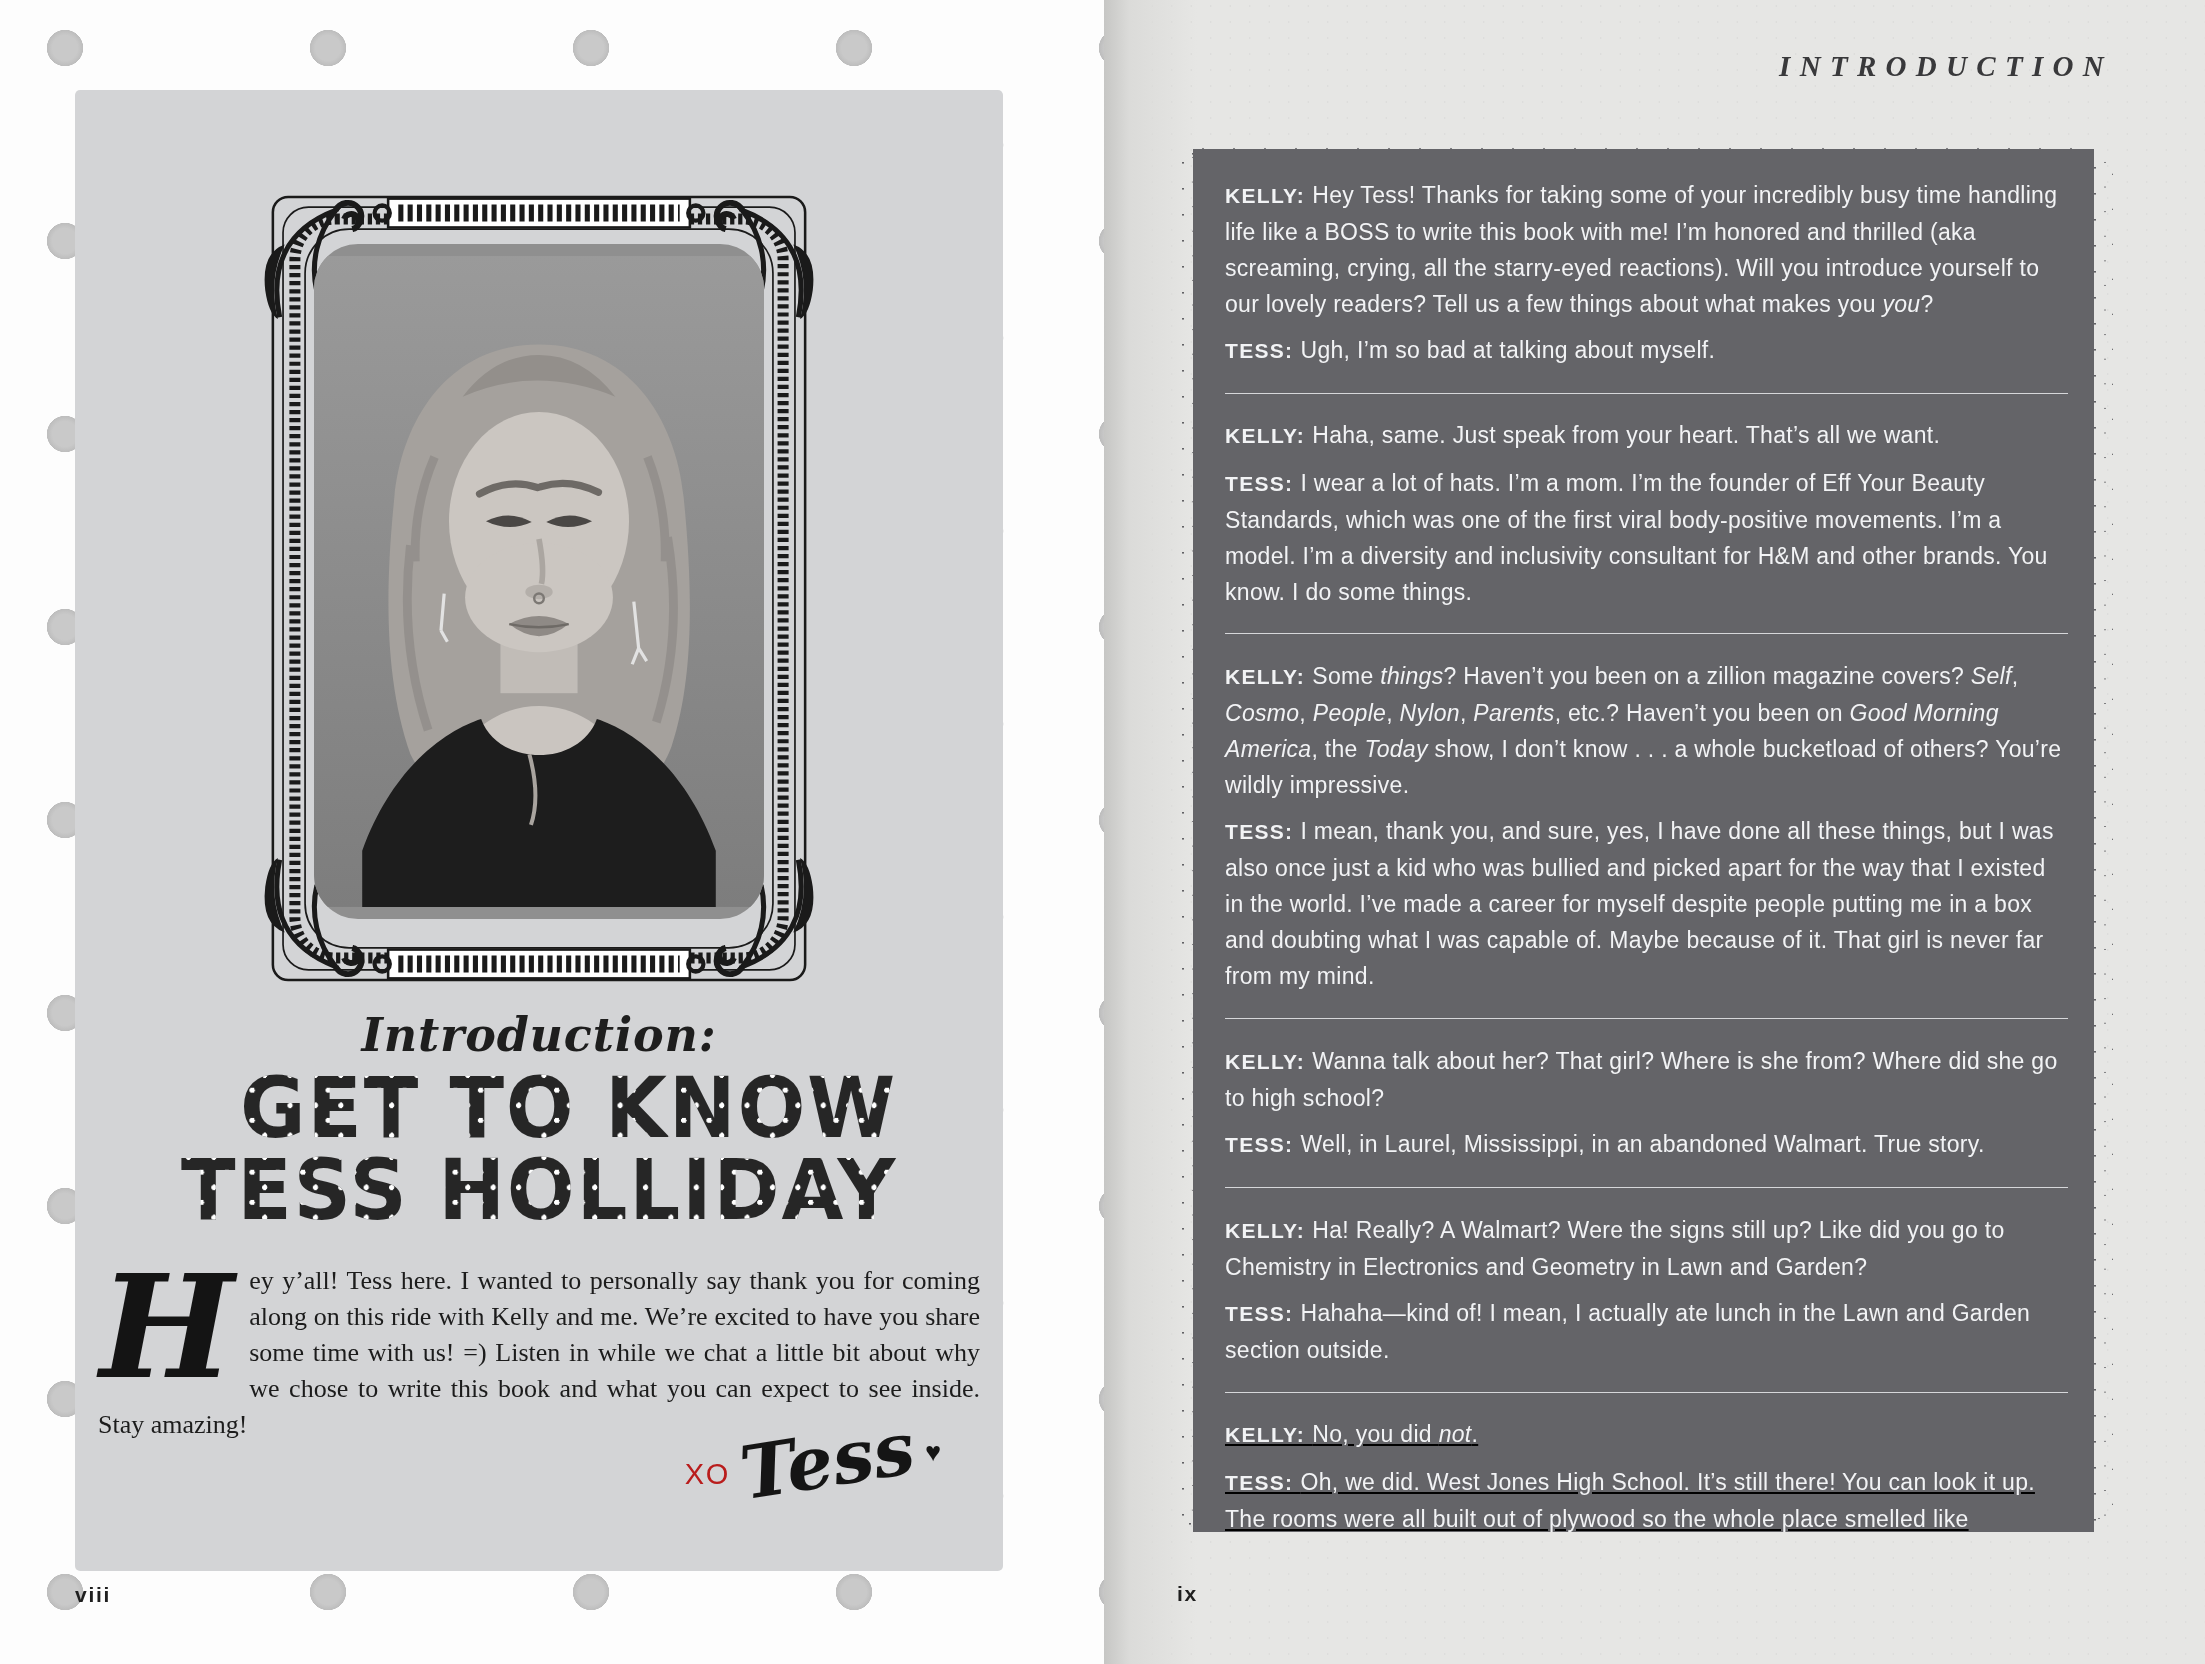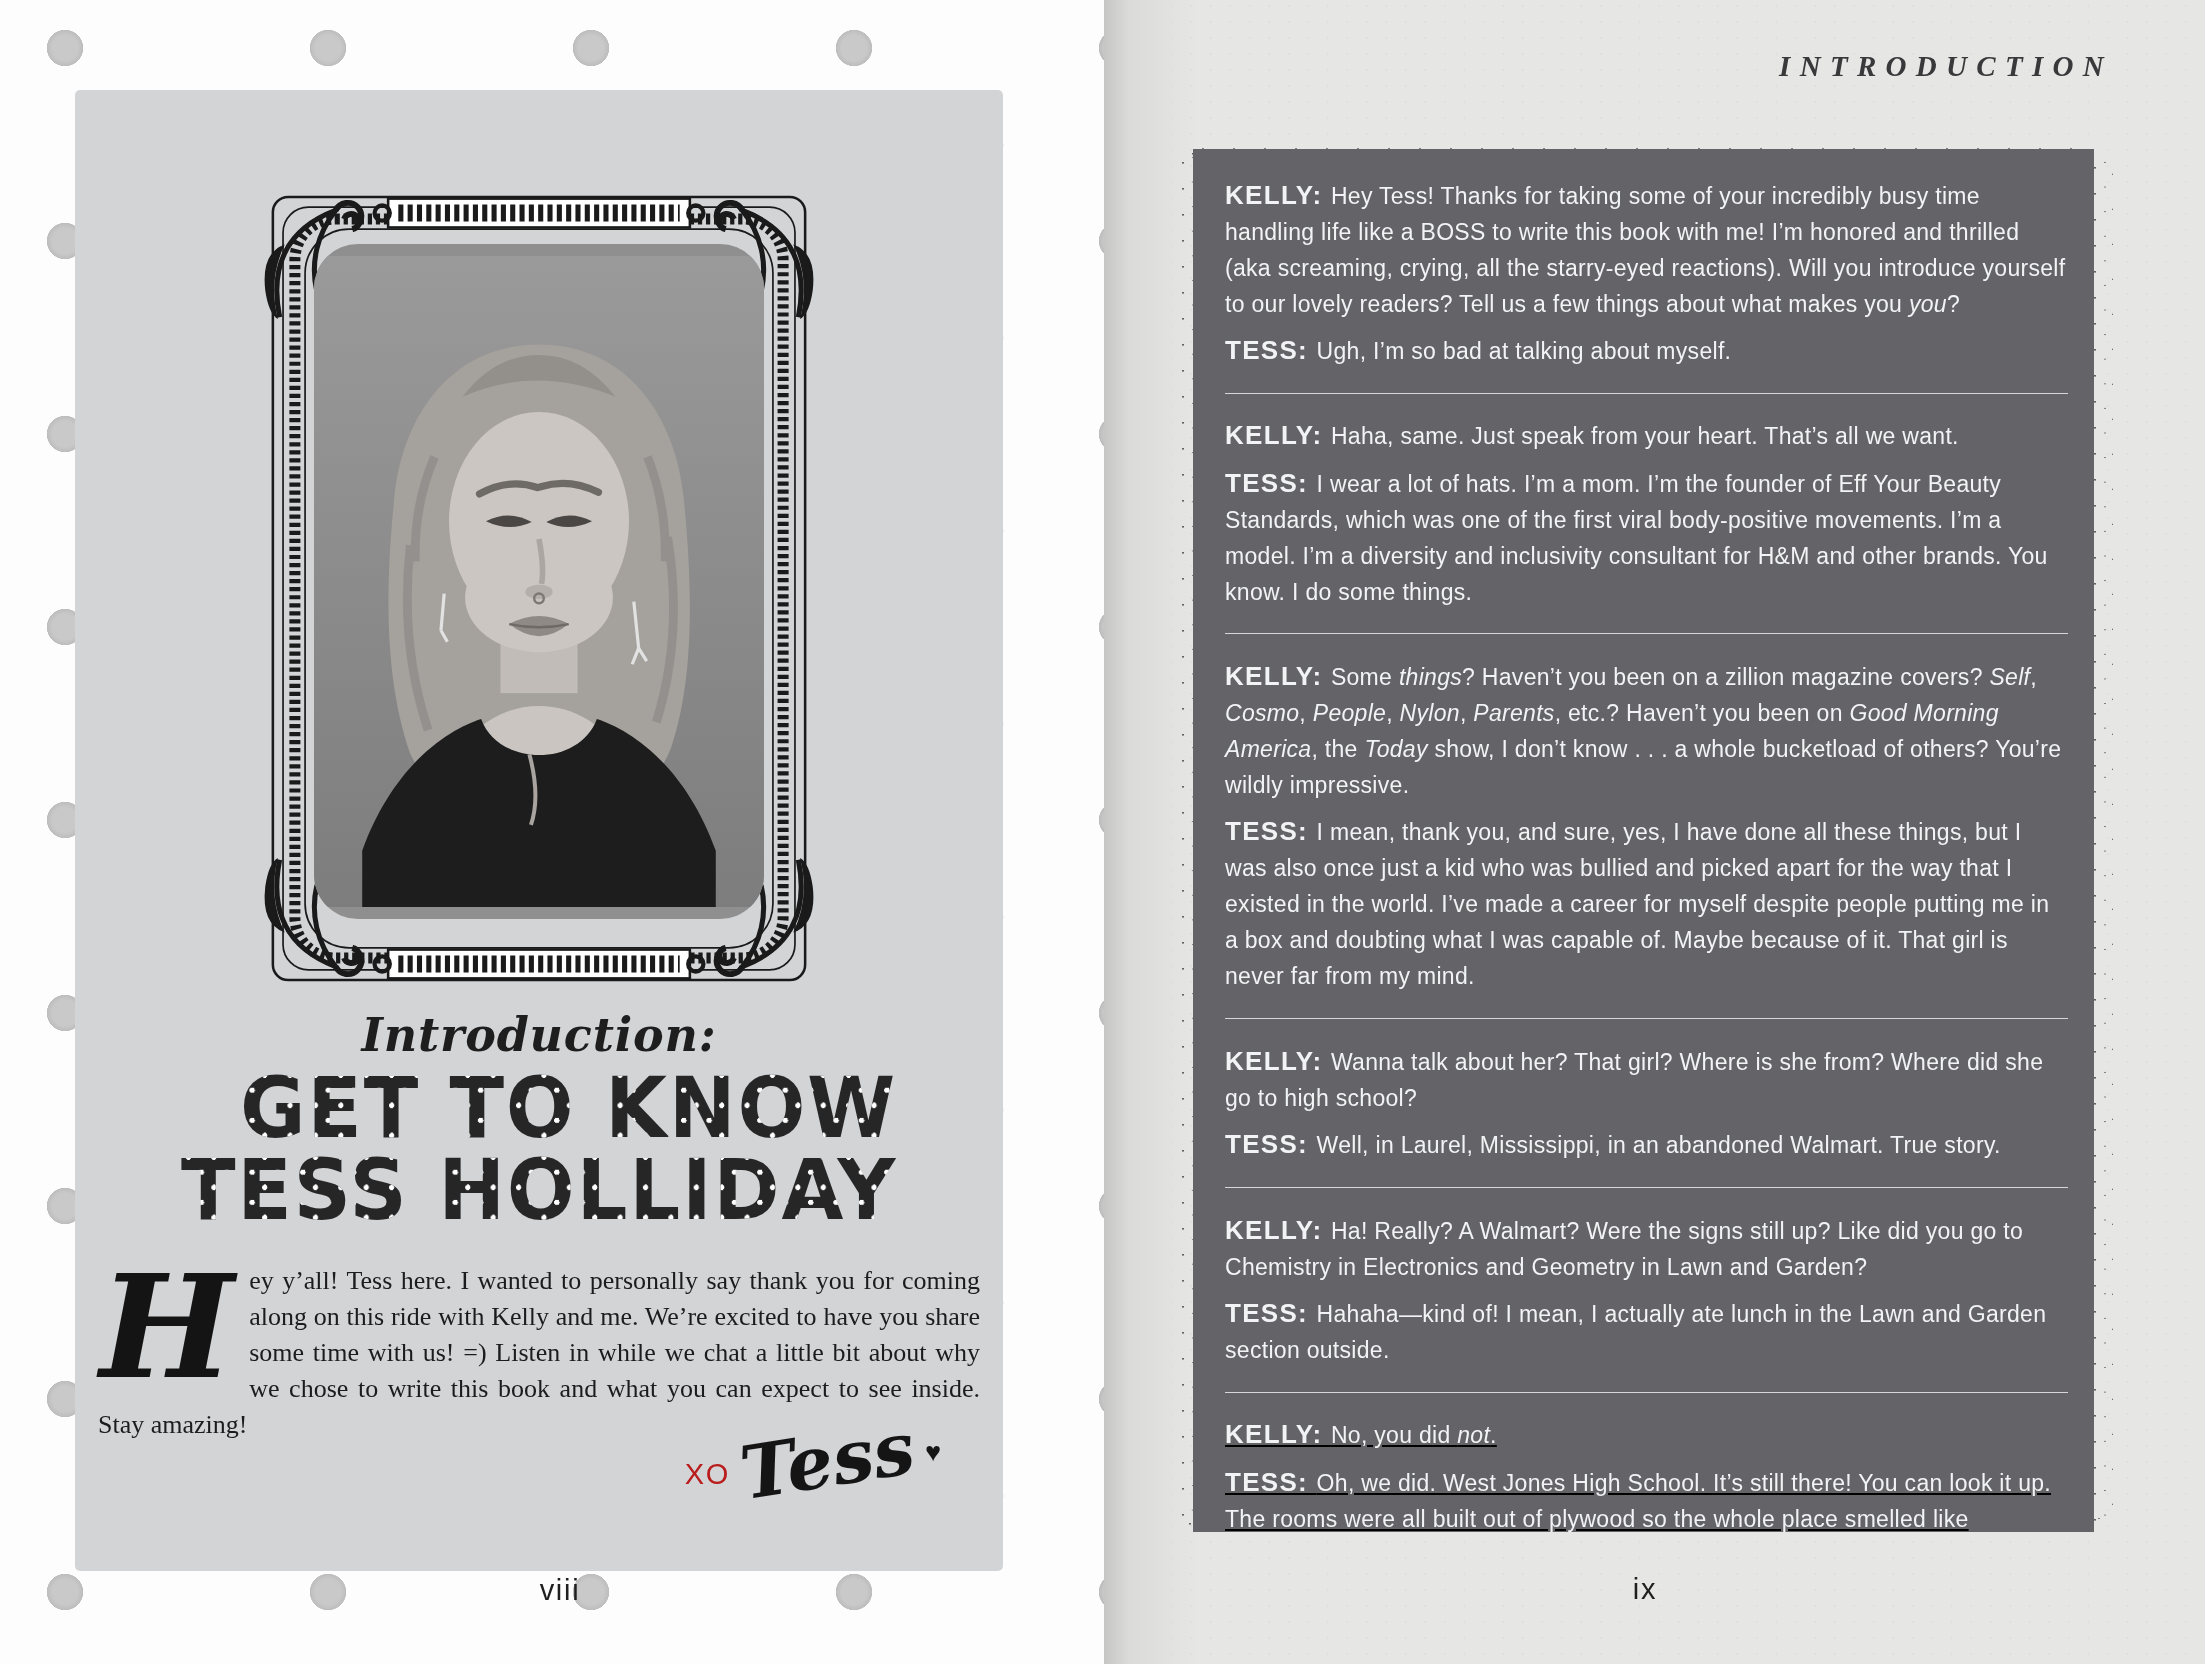--- a/index.html
+++ b/index.html
@@ -68,21 +68,21 @@
     width:882px;margin-top:3.4px;display:flex;justify-content:flex-end;
     align-items:center;gap:10.2px;padding-right:39px;box-sizing:border-box;flex:none;
   }
   .xo{font-size:29px;letter-spacing:1.7px;color:#b91c1c;}
   .sig-name{
     font-family:"DejaVu Serif",serif;font-style:italic;font-weight:bold;
     font-size:73px;color:#151515;transform:rotate(-9deg);margin-top:-29px;
   }
   .sig-heart{font-size:27px;color:#151515;margin-top:-44px;}
 
-  .folio{position:absolute;text-align:center;font-weight:normal;font-size:29px;
+  .folio{position:absolute;text-align:left;font-weight:bold;font-size:21px;
     letter-spacing:1.7px;color:#1f1f1f;}
   .folio-left{left:75px;width:970px;bottom:58px;}
   .folio-right{left:73px;width:936px;bottom:59px;}
 
   
   .page-right{
     position:relative;width:1101px;height:100%;
     background-color:var(--c-paper_right,#e6e6e4);
     background-image:
       linear-gradient(to right, #c6c6c4 0px, #dbdbd9 25.4px, rgba(231,231,229,0) 93px),
@@ -97,21 +97,21 @@
   .panel-wrap{position:absolute;left:73px;top:146px;width:936px;height:1389px;}
   .dark-panel{
     position:absolute;left:16px;top:3.4px;right:19.5px;bottom:3.4px;
     background:var(--c-panel_dark,#646468);
     padding:3.4px 25.4px 3.4px 32px;box-sizing:border-box;overflow:hidden;
   }
   .qa-block{padding:13.6px 0;border-bottom:1.7px solid var(--c-separator,#d6d7da);}
   .qa-block:last-child{border-bottom:none;text-decoration:underline;}
   .turn{margin:10.2px 0;font-size:23px;line-height:36px;
     color:var(--c-text_light,#f2f3f5);letter-spacing:0.3px;}
-  .speaker{font-weight:bold;font-size:26px;letter-spacing:1.3px;}
+  .speaker{font-weight:bold;font-size:21px;letter-spacing:1.3px;}
   .turn em{font-style:italic;}
 
   
   .spray{
     position:absolute;pointer-events:none;
     background-image:
       radial-gradient(1.9px 1.9px at 6px 7.6px,  rgba(90,90,94,.95) 50%, rgba(0,0,0,0) 60%),
       radial-gradient(1.4px 1.4px at 16px 2.5px, rgba(90,90,94,.75) 50%, rgba(0,0,0,0) 60%),
       radial-gradient(2.5px 2.5px at 24.6px 14.4px,    rgba(90,90,94,.85) 50%, rgba(0,0,0,0) 60%),
       radial-gradient(1.2px 1.2px at 31px 23px,rgba(90,90,94,.6) 50%, rgba(0,0,0,0) 60%);

